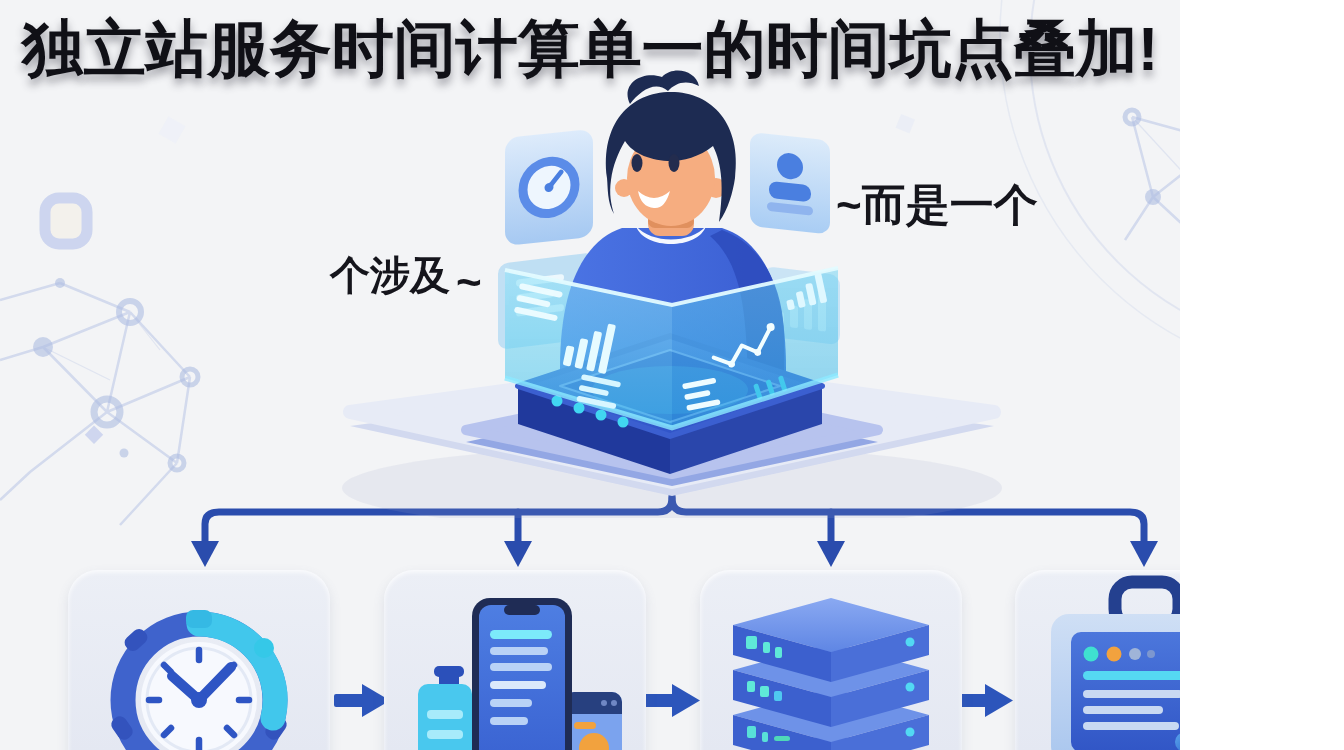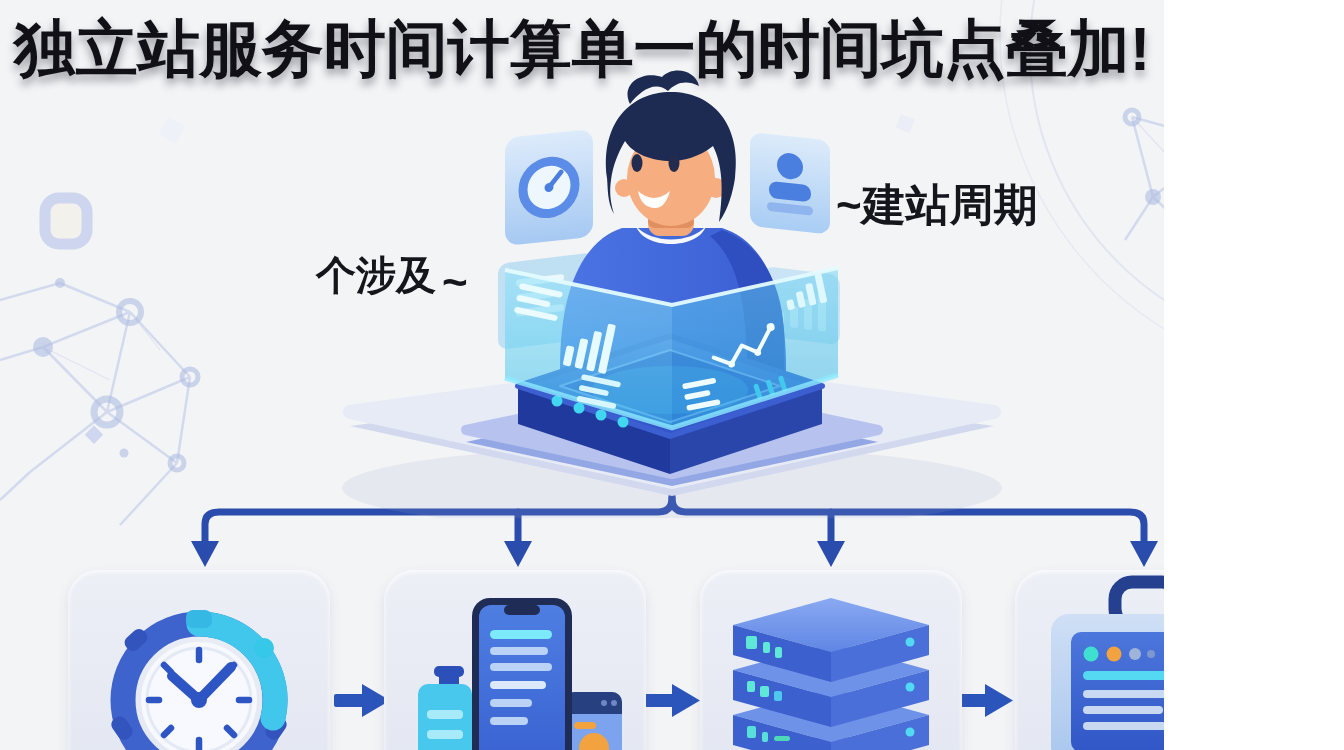--- a/index.html
+++ b/index.html
@@ -1,27 +1,27 @@
 <!DOCTYPE html>
 <html><head>
 <meta charset="utf-8">
 <style>
   html,body{margin:0;padding:0;}
   .page{position:relative;width:1164px;height:750px;overflow:hidden;
-        background:#f3f4f6;font-family:"Liberation Sans",sans-serif;}
+        background:#f3f4f6;font-family:"Liberation Sans",sans-serif;padding-left:16px;}
   svg{display:block;}
   .layer{position:absolute;left:0;top:0;}
   
   .title{position:absolute;top:-26px;left:0;width:100%;text-align:center;
          font-size:62px;font-weight:900;color:#101016;letter-spacing:0px;
          white-space:nowrap;line-height:1.05;
          text-shadow:0 6px 9px rgba(50,50,65,.45);}
   
   .ann{position:absolute;color:#15151c;font-weight:900;}
-  .ann-left{left:266px;top:248px;font-size:40px;line-height:1.2;width:260px;}
+  .ann-left{left:280px;top:248px;font-size:40px;line-height:1.2;width:260px;}
   .ann-left .l1{padding-left:50px;}
   .ann-left .tilde{display:inline-block;transform:translate(6px,8px);font-size:44px;}
   .ann-right{left:836px;top:176px;font-size:44px;white-space:nowrap;}
   
   .card{position:absolute;top:570px;width:262px;height:230px;border-radius:30px;
         background:linear-gradient(180deg,#eceff6 0%,#e2e6f1 100%);
         box-shadow:inset 0 2px 5px rgba(255,255,255,.85),0 5px 12px rgba(95,105,140,.14);}
   .card svg{position:absolute;left:0;top:0;}
   .c1{left:68px;}.c2{left:384px;}.c3{left:700px;}.c4{left:1015px;}
 </style>
@@ -249,21 +249,21 @@
           <rect x="33" y="0" width="7" height="30" rx="2"></rect>
       </g>
     </g>
   </svg>
 
   <h1 class="title">独立站服务时间计算单一的时间坑点叠加!</h1>
 
   <div class="ann ann-left">
     <div class="l1"><span>个涉及</span><span class="tilde">~</span></div>
   </div>
-  <div class="ann ann-right">~建站周期</div>
+  <div class="ann ann-right">~而是一个</div>
 
   <div class="card c1">
     <svg width="262" height="180" viewBox="0 0 262 180">
       <circle cx="131" cy="130" r="76" fill="none" stroke="#3f63cc" stroke-width="25"></circle>
       <g fill="#3353bd">
         <rect x="56" y="62" width="24" height="16" rx="7" transform="rotate(-42 68 70)"></rect>
         <rect x="42" y="150" width="24" height="16" rx="7" transform="rotate(55 54 158)"></rect>
         <rect x="196" y="150" width="24" height="16" rx="7" transform="rotate(-55 208 158)"></rect>
       </g>
       <path d="M131,54 A76,76 0 0 1 205,148" stroke="#41c7ec" stroke-width="25" fill="none" stroke-linecap="round"></path>

